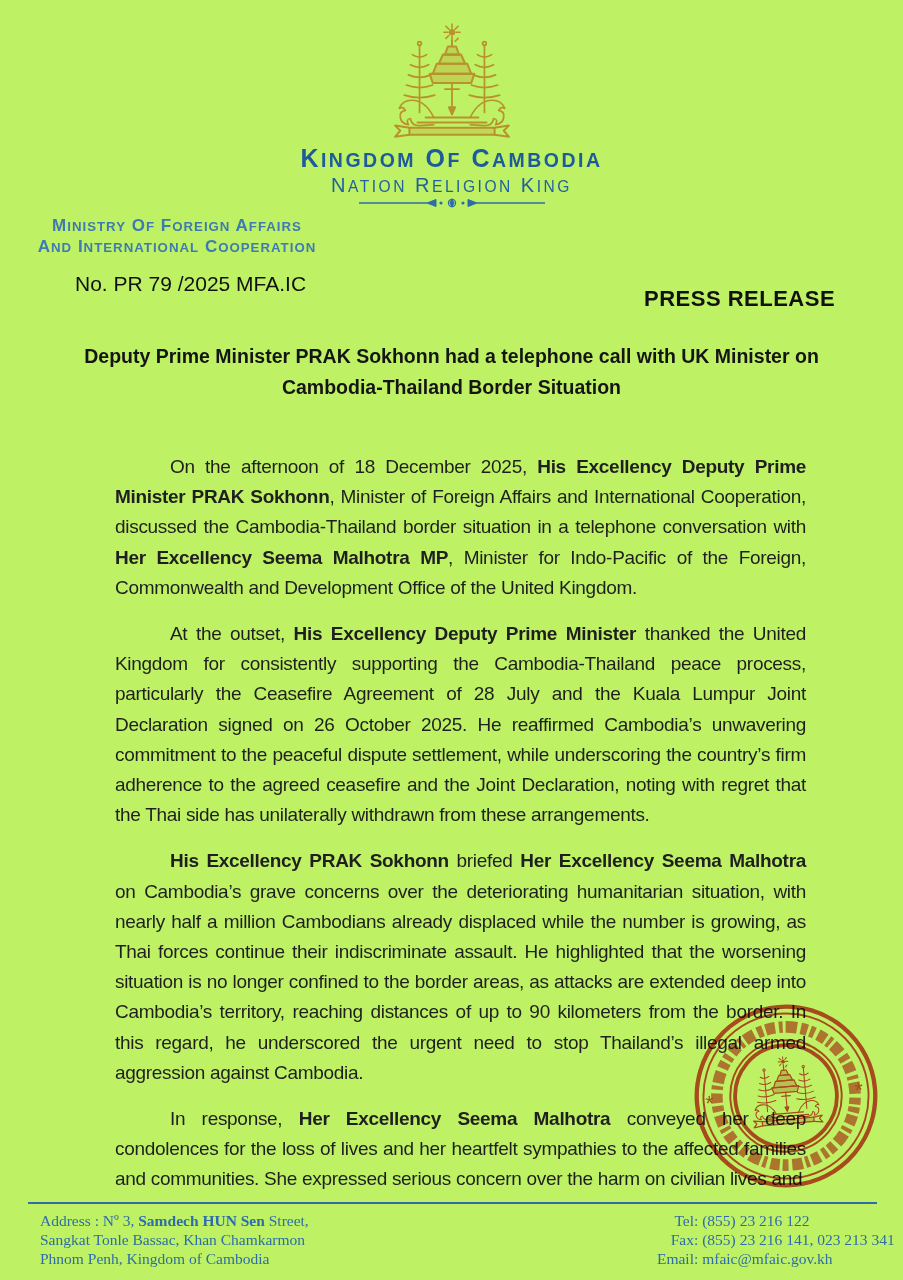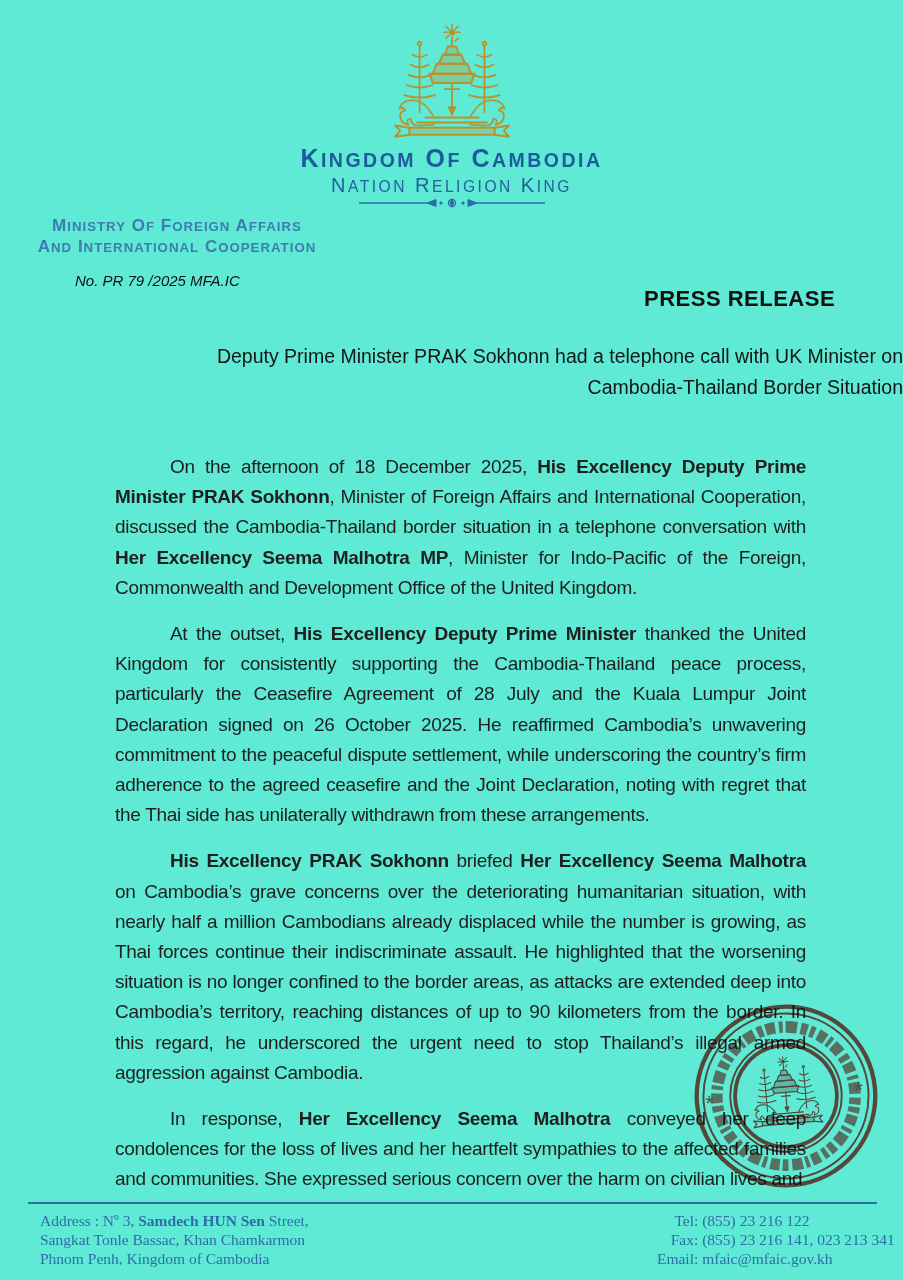--- a/index.html
+++ b/index.html
@@ -1,36 +1,36 @@
 <!DOCTYPE html>
 <html><head>
 <meta charset="utf-8">
 <style>
   html,body{margin:0;padding:0;background:#e8e8e8;}
   .page{
-    position:relative;width:903px;height:1280px;background:#5eead4;
+    position:relative;width:903px;height:1280px;background:#bef264;
     font-family:"Liberation Sans",sans-serif;overflow:hidden;margin:0 auto;
   }
   
   .arms-gold{position:absolute;left:50%;top:20px;transform:translateX(-50%);
     width:142px;height:124px;color:#b9922f;}
   .kingdom-line{position:absolute;top:144px;left:0;width:100%;text-align:center;
     color:#1e5b9c;font-weight:bold;font-size:25px;letter-spacing:2.5px;}
   .motto-line{position:absolute;top:174px;left:0;width:100%;text-align:center;
     color:#22619f;font-weight:normal;font-size:20px;letter-spacing:2.5px;}
   .smallcaps .rest{font-size:0.78em;}
   .divider{position:absolute;top:196px;left:50%;transform:translateX(-50%);}
   .ministry-block{position:absolute;left:31px;top:216px;width:292px;text-align:center;
     color:#3f7ab0;font-weight:bold;font-size:17px;letter-spacing:1px;line-height:20px;}
-  .doc-number{position:absolute;left:75px;top:272px;font-size:15px;color:#111;font-style:italic;}
+  .doc-number{position:absolute;left:75px;top:272px;font-size:21px;color:#111;}
   .doc-type{position:absolute;left:644px;top:286px;font-size:22px;color:#111;
     font-weight:600;letter-spacing:0.5px;}
   
-  .title{position:absolute;top:341px;left:0;width:100%;text-align:right;
-    font-weight:normal;font-size:19.5px;line-height:31px;color:#151515;}
+  .title{position:absolute;top:341px;left:0;width:100%;text-align:center;
+    font-weight:bold;font-size:19.5px;line-height:31px;color:#151515;}
   .body-text{position:absolute;top:436px;left:115px;width:691px;
     font-size:19px;line-height:30.2px;text-align:justify;color:#1f1f1f;
     letter-spacing:-0.3px;}
   .body-text p{margin:16px 0 14px 0;text-indent:55px;}
   .body-text b{font-weight:bold;}
   
   .seal{position:absolute;left:690px;top:1000px;width:192px;height:192px;
     mix-blend-mode:multiply;opacity:0.9;transform:rotate(-5deg);}
   
   .footer-rule{position:absolute;top:1202px;left:28px;width:849px;height:2px;

